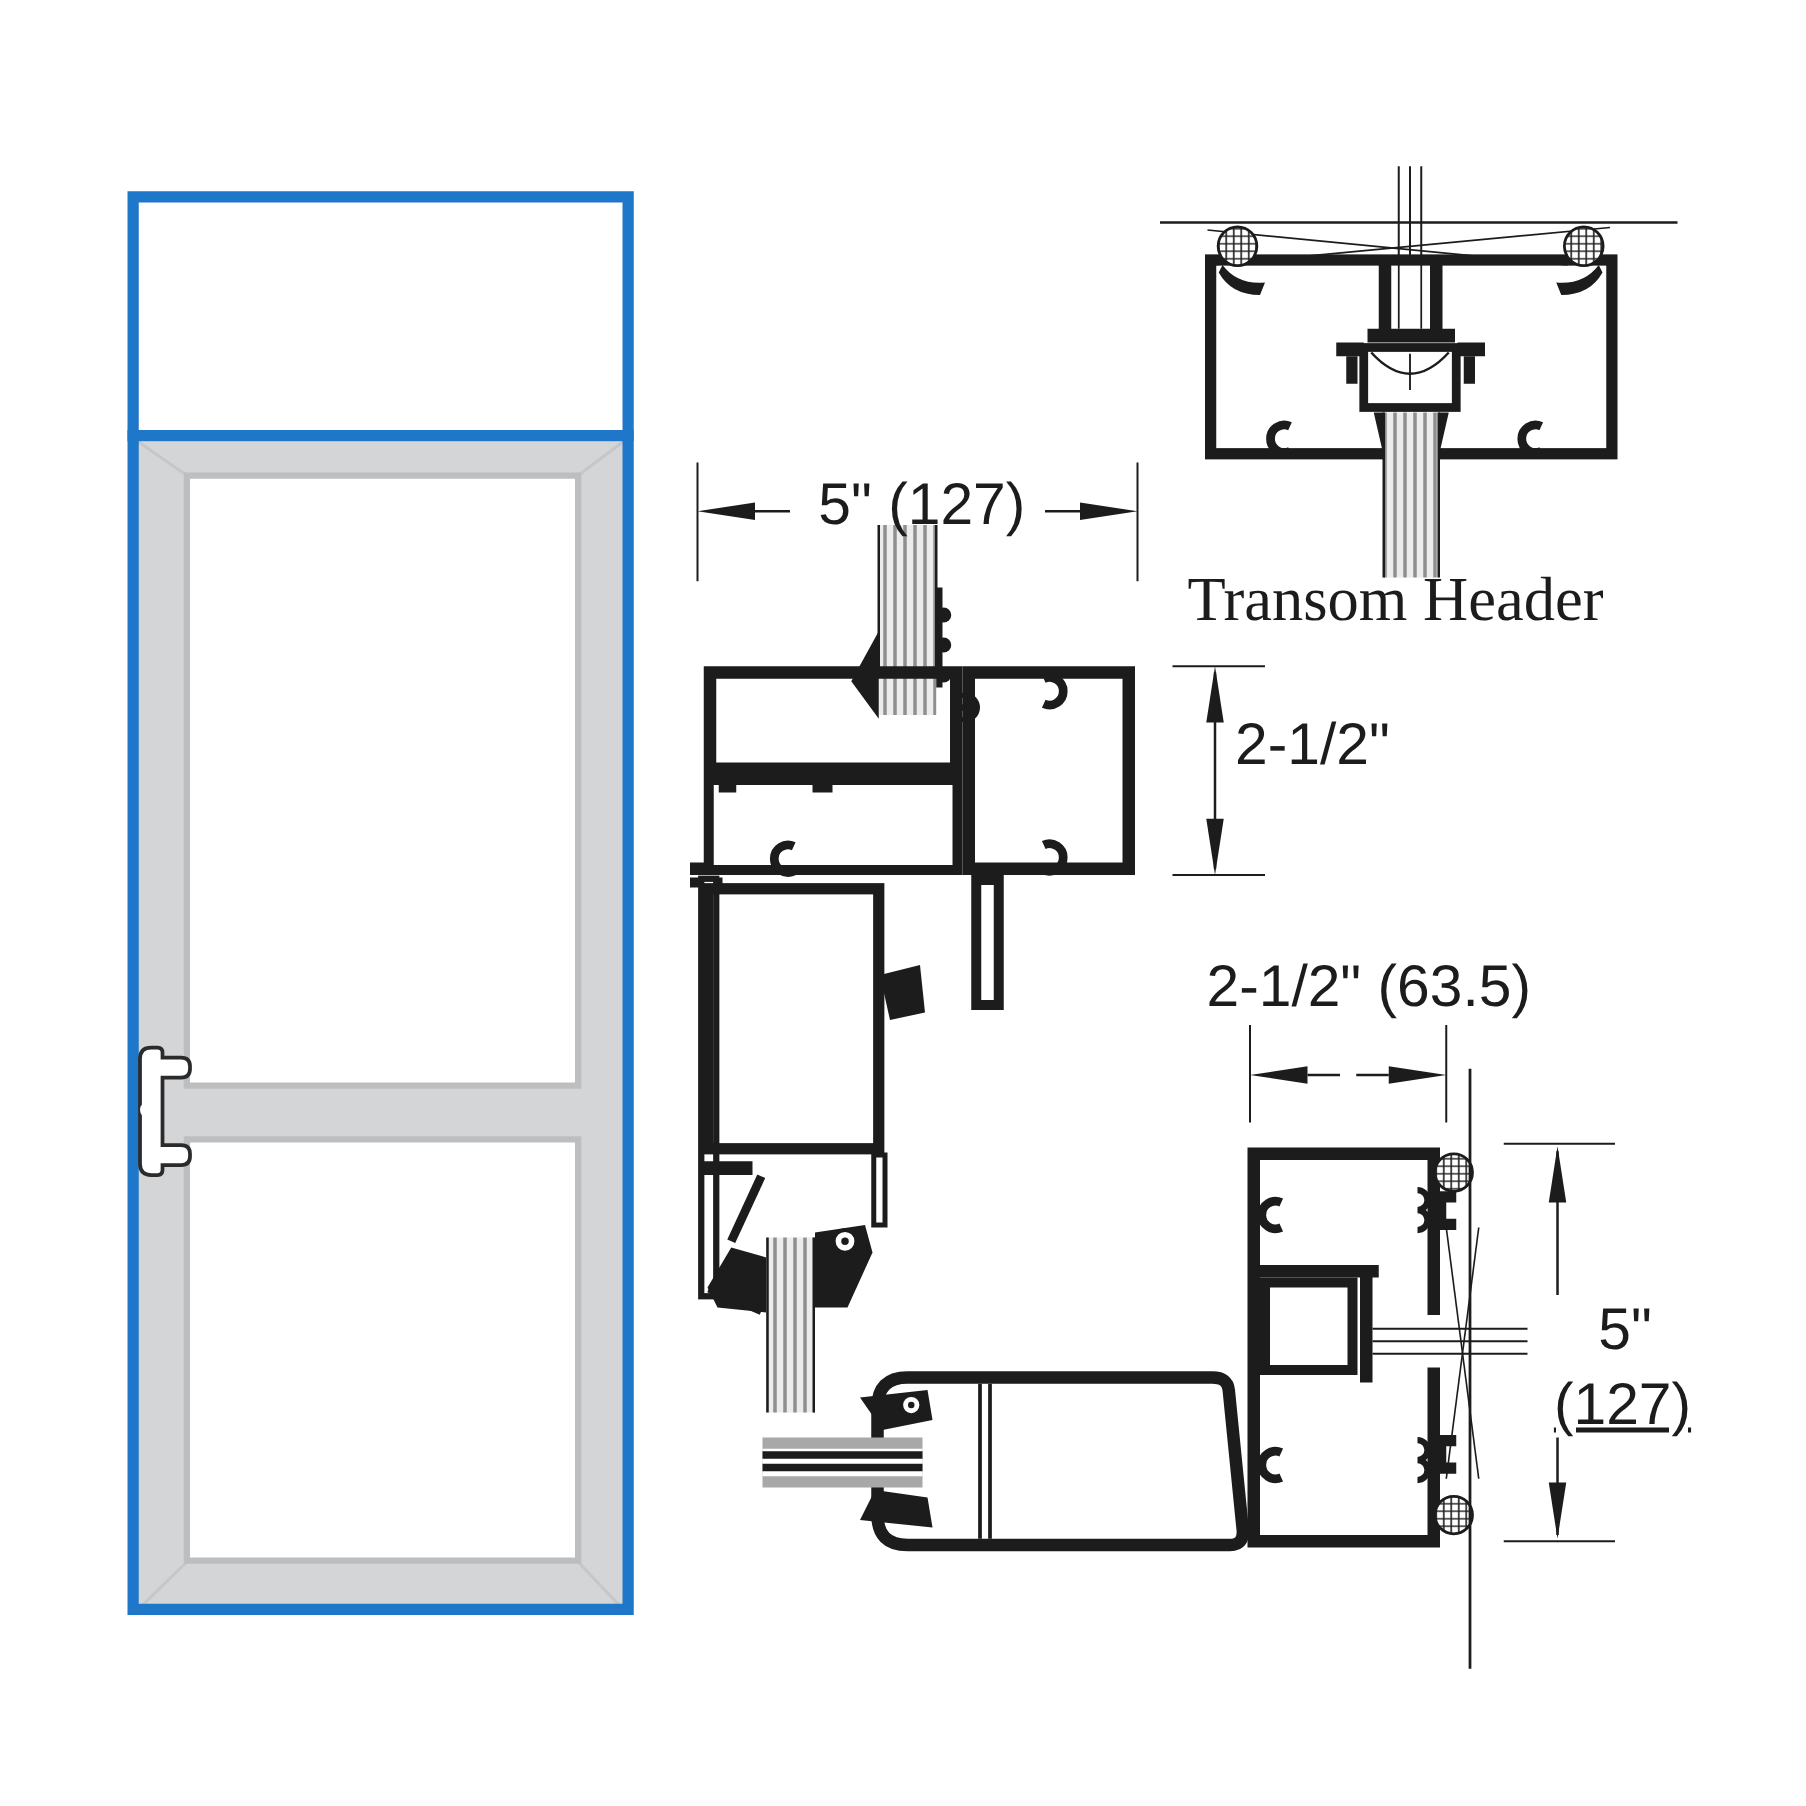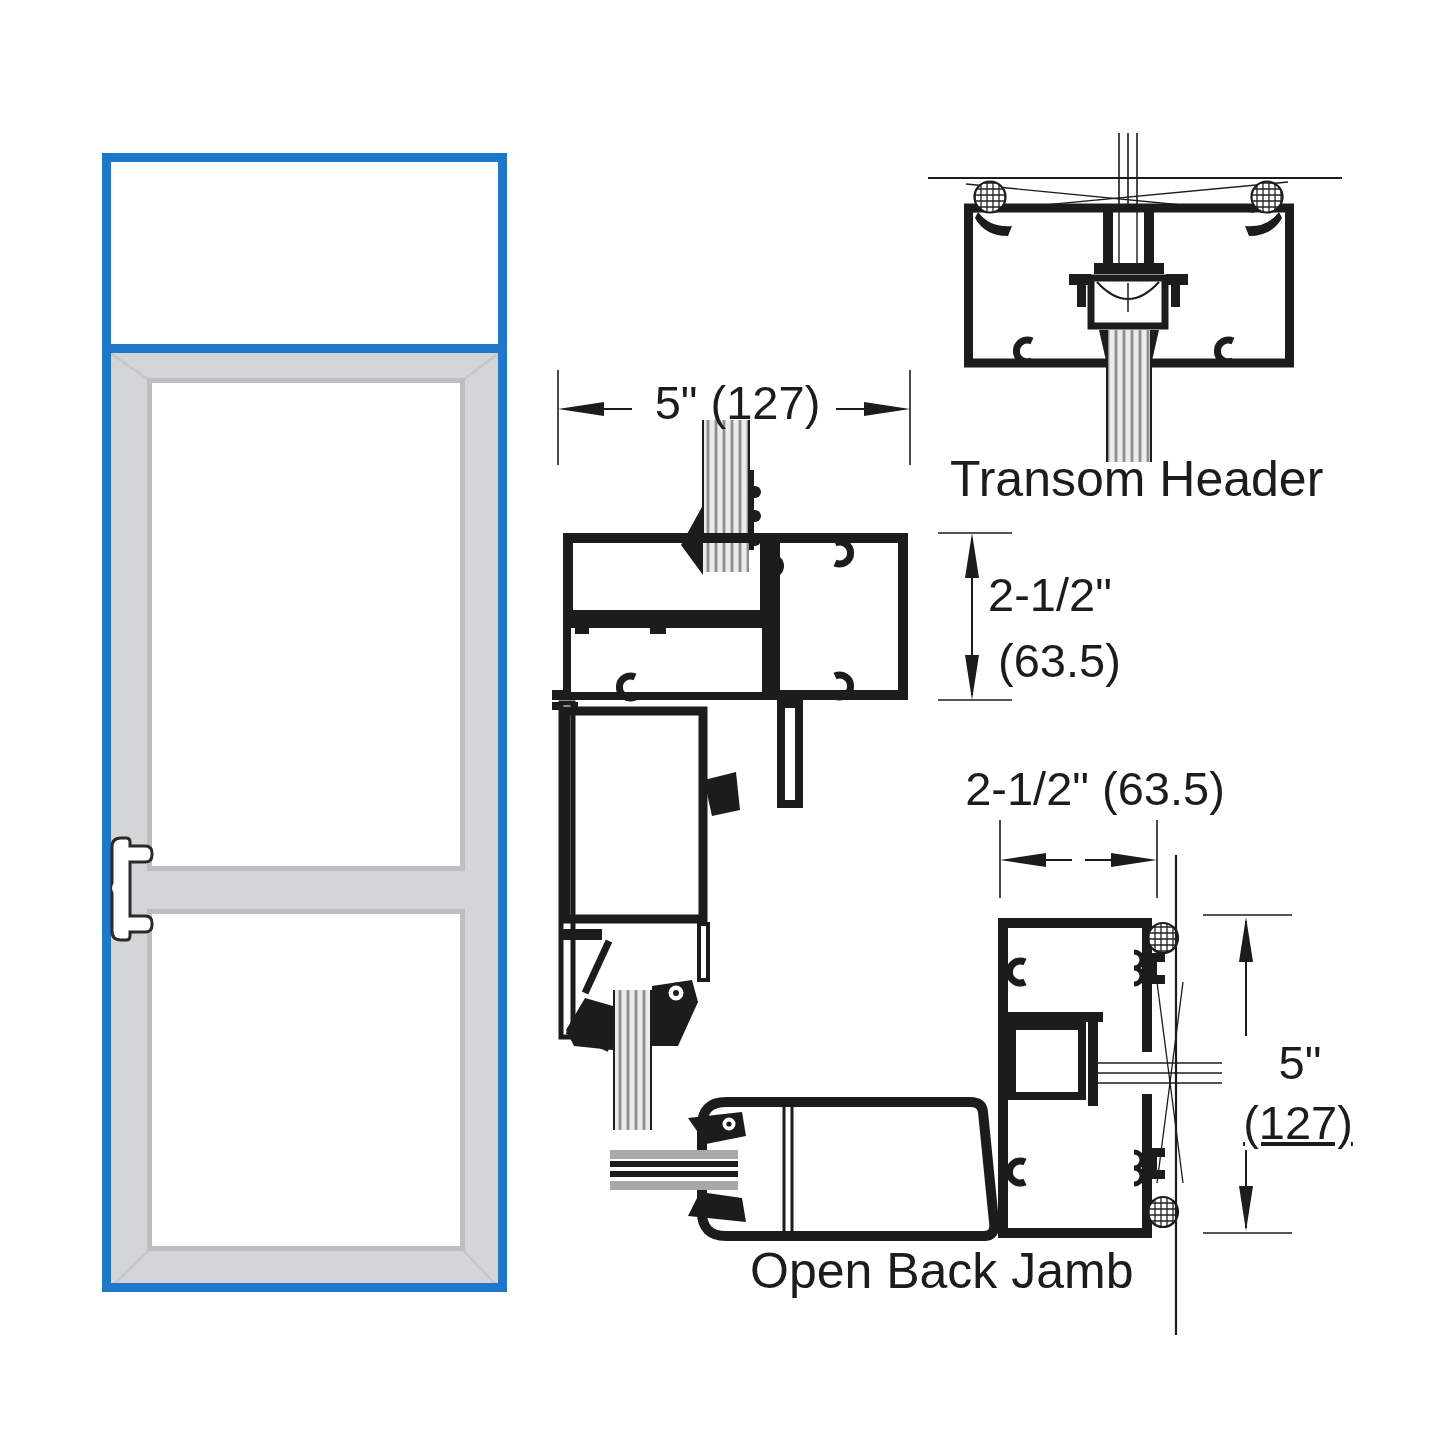--- a/index.html
+++ b/index.html
@@ -10,21 +10,21 @@
     --glass-stripe:#8f8f8f;
     --glass-bg:#ececec;
     --glass-panel-gray:#a8a8a8;
   }
   html,body{margin:0;padding:0;background:#fff;}
   .canvas{
     position:relative;width:1445px;height:1445px;background:#ffffff;overflow:hidden;
     font-family:"Liberation Sans", sans-serif;color:var(--line-dark);
   }
   .canvas svg{position:absolute;left:0;top:0;}
-  .lbl{position:absolute;font-size:50px;line-height:54px;white-space:nowrap;text-align:center;color:var(--line-dark);}
+  .lbl{position:absolute;font-size:50px;line-height:54px;white-space:nowrap;text-align:left;color:var(--line-dark);font-family:Liberation Serif, serif;}
   .dim{position:absolute;font-size:47px;line-height:50px;white-space:nowrap;color:var(--line-dark);}
   .ta-l{text-align:left}.ta-c{text-align:center}
 </style>
 </head>
 <body>
 
 <div class="canvas">
 
   <svg width="1445" height="1445" viewBox="0 0 1445 1445">
     <defs>
@@ -223,18 +223,16 @@
         <line x1="1246" y1="1150" x2="1246" y2="1228" stroke-width="2"></line>
         <polygon points="1246,917 1239,962 1253,962" fill="var(--line-dark)" stroke="none"></polygon>
         <polygon points="1246,1231 1239,1186 1253,1186" fill="var(--line-dark)" stroke="none"></polygon>
       </g>
     </g>
   </svg>
 
   <div class="dim ta-c" style="left:600px;top:378px;width:275px;">5" (127)</div>
   <div class="lbl" style="left:950px;top:452px;width:370px;">Transom Header</div>
   <div class="dim ta-l" style="left:988px;top:570px;width:230px;">2-1/2"</div>
-  <div class="dim ta-l" style="left:998px;top:636px;width:230px;">(63.5)</div>
   <div class="dim ta-c" style="left:950px;top:764px;width:290px;">2-1/2" (63.5)</div>
   <div class="dim ta-c" style="left:1250px;top:1038px;width:100px;">5"</div>
   <div class="dim ta-c" style="left:1228px;top:1098px;width:140px;text-decoration:underline;">(127)</div>
-  <div class="lbl" style="left:750px;top:1244px;width:370px;">Open Back Jamb</div>
 </div>
 
 </body></html>

